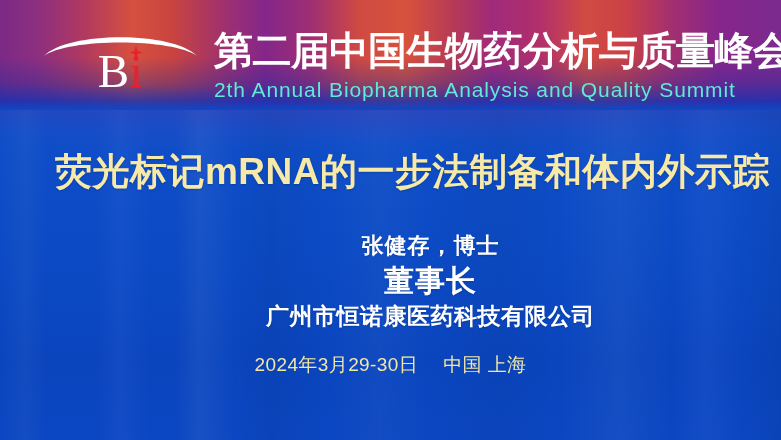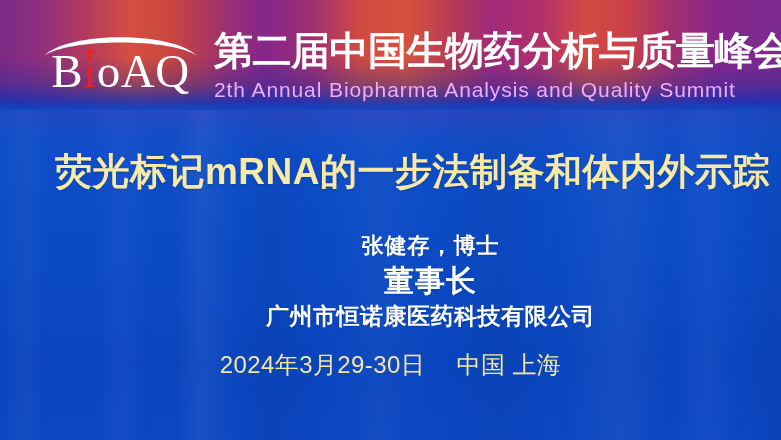--- a/index.html
+++ b/index.html
@@ -151,21 +151,21 @@
     font-weight:bold;
     color:#ffffff;
     letter-spacing:-0.5px;
     white-space:nowrap;
   }
   .hdr-en {
     position:absolute; left:214px; top:78px;
     width:556px; height:24px;
     font-size:21px; line-height:24px;
     font-weight:400;
-    color:#f0abfc;
+    color:#5eead4;
     letter-spacing:0.9px;
     white-space:nowrap;
   }
 
   
 
   .title {
     position:absolute; left:0; top:148px;
     width:781px;
     text-align:center;
@@ -190,21 +190,21 @@
   .sp-name    { top:231px; font-size:22px; line-height:30px; letter-spacing:1px; }
   .sp-role    { top:266px; font-size:30px; line-height:30px; letter-spacing:1px; }
   .sp-company { top:301px; font-size:23px; line-height:30px; letter-spacing:0.5px; }
 
   
 
   .datetime {
     position:absolute; left:0; top:352px;
     width:781px;
     text-align:center;
-    font-size:24px; line-height:26px;
+    font-size:19px; line-height:26px;
     font-weight:400;
     color:#F4E7A6;
     letter-spacing:0.4px;
     white-space:nowrap;
   }
 </style>
 </head>
 <body>
 
 <div id="slide">
@@ -219,21 +219,20 @@
 
     <div class="logo">
       <svg class="logo-arc" viewBox="0 0 157 30">
         <path d="M2 29 C 26 4, 131 4, 155 29 C 131 11, 26 11, 2 29 Z" fill="#ffffff"></path>
       </svg>
       <div class="logo-wordmark">
         <span>B</span>
           <span class="logo-i-wrap"><svg class="logo-i-sparkle" viewBox="0 0 13 15">
               <path d="M6.5 0 L8.1 6 L13 7.5 L8.1 9 L6.5 15 L4.9 9 L0 7.5 L4.9 6 Z" fill="#e8222a"></path>
             </svg><span>i</span></span>
-          <span>oAQ</span>
       </div>
     </div>
 
     <div class="hdr-cn">第二届中国生物药分析与质量峰会</div>
     <div class="hdr-en">2th Annual Biopharma Analysis and Quality Summit</div>
   </div>
 
   <div class="title">荧光标记mRNA的一步法制备和体内外示踪</div>
 
   <div class="speaker speaker-line sp-name">张健存，博士</div>

